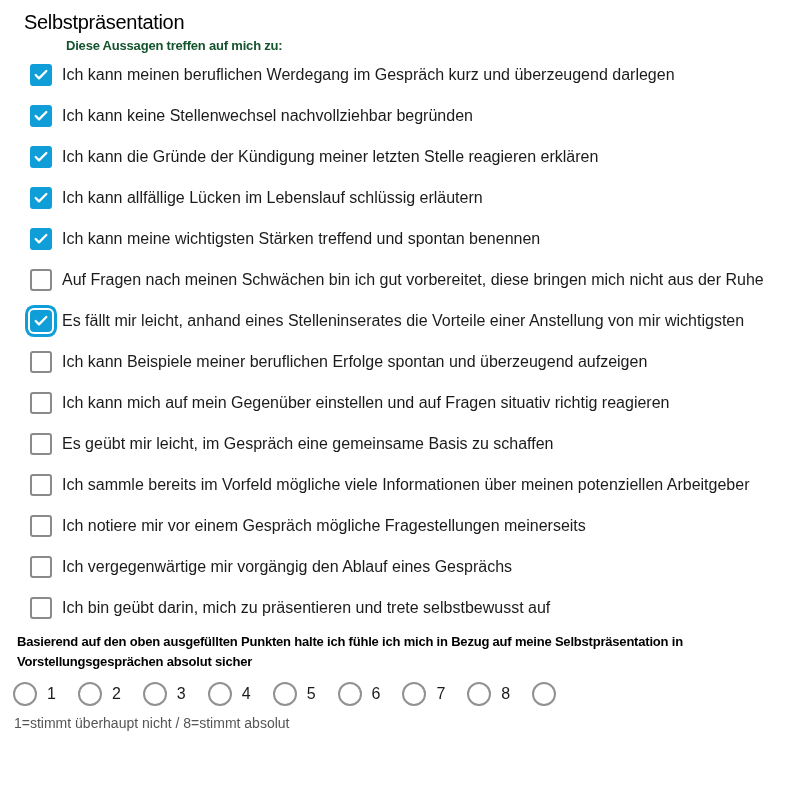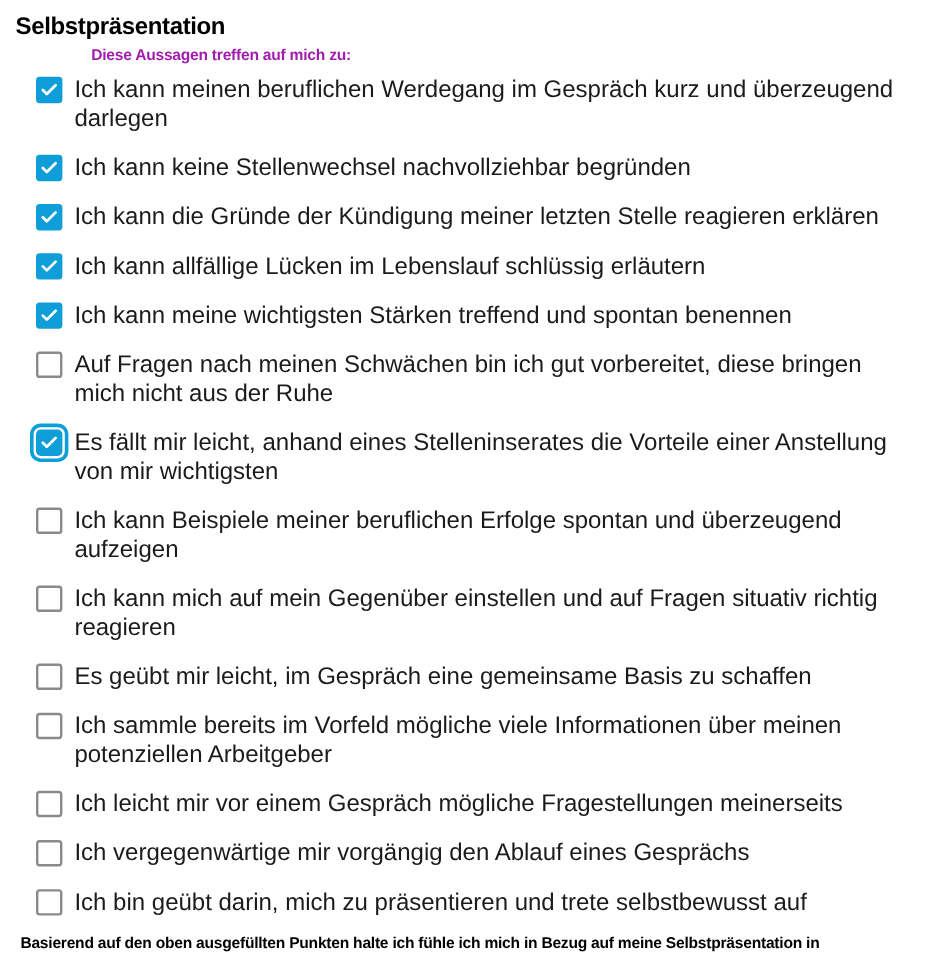--- a/index.html
+++ b/index.html
@@ -11,35 +11,35 @@
   }
   *{box-sizing:border-box;margin:0;padding:0;}
   html,body{width:789px;height:799px;overflow:hidden;}
   body{
     background:#ffffff;
     font-family:"Liberation Sans","DejaVu Sans",sans-serif;
     color:var(--text);
     padding-top:10px;
   }
   .page-title{
-    margin-left:13px;
+    margin-left:24px;
     font-size:20px;
     line-height:24px;
-    font-weight:700;
+    font-weight:400;
     letter-spacing:-0.3px;
     color:#000;
   }
   .section-subtitle{
-    margin-left:28px;
+    margin-left:18px;
     margin-top:4px;
     font-size:13px;
     line-height:16px;
     font-weight:700;
     letter-spacing:-0.2px;
-    color:#a21caf;
+    color:#14532d;
     padding-left:48px;
   }
   .checklist{
     margin-left:30px;
     margin-top:9px;
     display:flex;
     flex-direction:column;
     row-gap:17px;
   }
   .check-row{
@@ -61,21 +61,21 @@
   .checkbox.checked{
     border-color:var(--accent);
     background:var(--accent);
   }
   .checkbox.checked svg{display:block;}
   .checkbox.focused{
     box-shadow:0 0 0 2px #ffffff,0 0 0 5px var(--accent);
     border-radius:4px;
   }
   .check-label{
-    font-size:20px;
+    font-size:16px;
     line-height:24px;
     max-width:702px;
   }
   .rating-statement{
     margin-left:17px;
     margin-top:12px;
     font-size:13px;
     line-height:20px;
     font-weight:700;
     letter-spacing:-0.2px;
@@ -207,21 +207,21 @@
     <span class="checkbox">
       
     </span>
     <span class="check-label">Ich sammle bereits im Vorfeld mögliche viele Informationen über meinen potenziellen Arbeitgeber</span>
   </div>
 
   <div class="check-row">
     <span class="checkbox">
       
     </span>
-    <span class="check-label">Ich leicht mir vor einem Gespräch mögliche Fragestellungen meinerseits</span>
+    <span class="check-label">Ich notiere mir vor einem Gespräch mögliche Fragestellungen meinerseits</span>
   </div>
 
   <div class="check-row">
     <span class="checkbox">
       
     </span>
     <span class="check-label">Ich vergegenwärtige mir vorgängig den Ablauf eines Gesprächs</span>
   </div>
 
   <div class="check-row">

